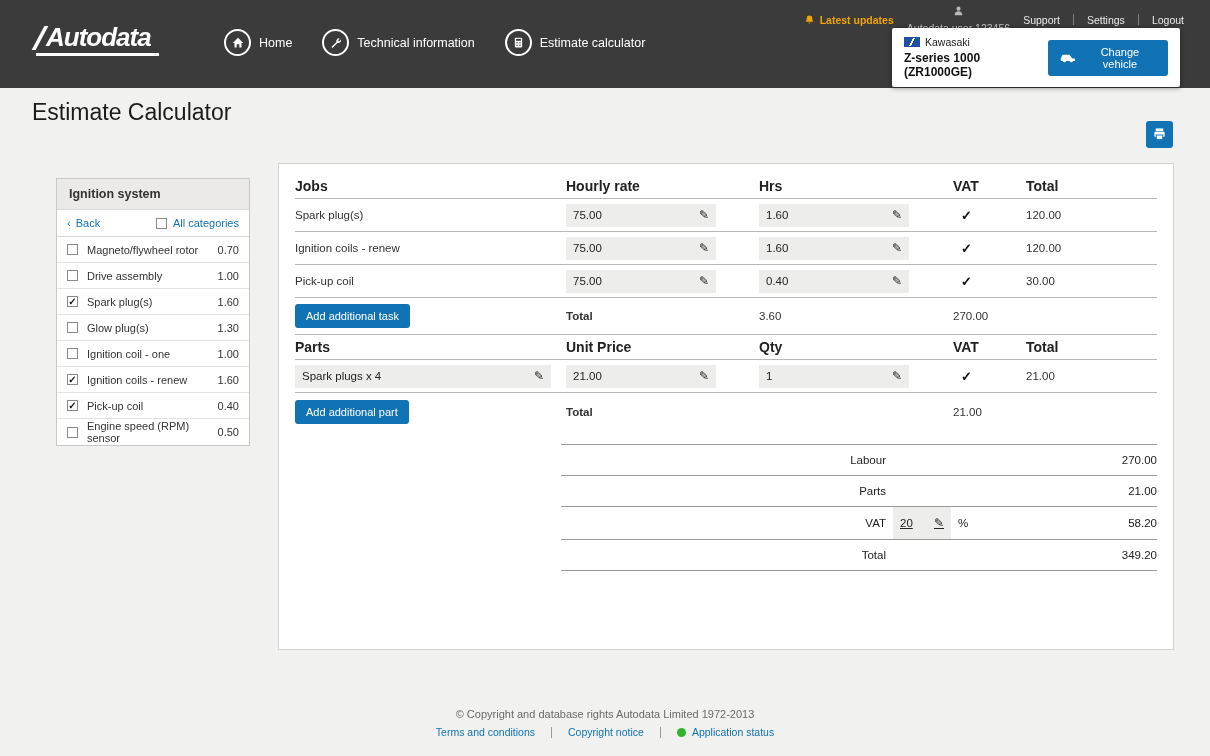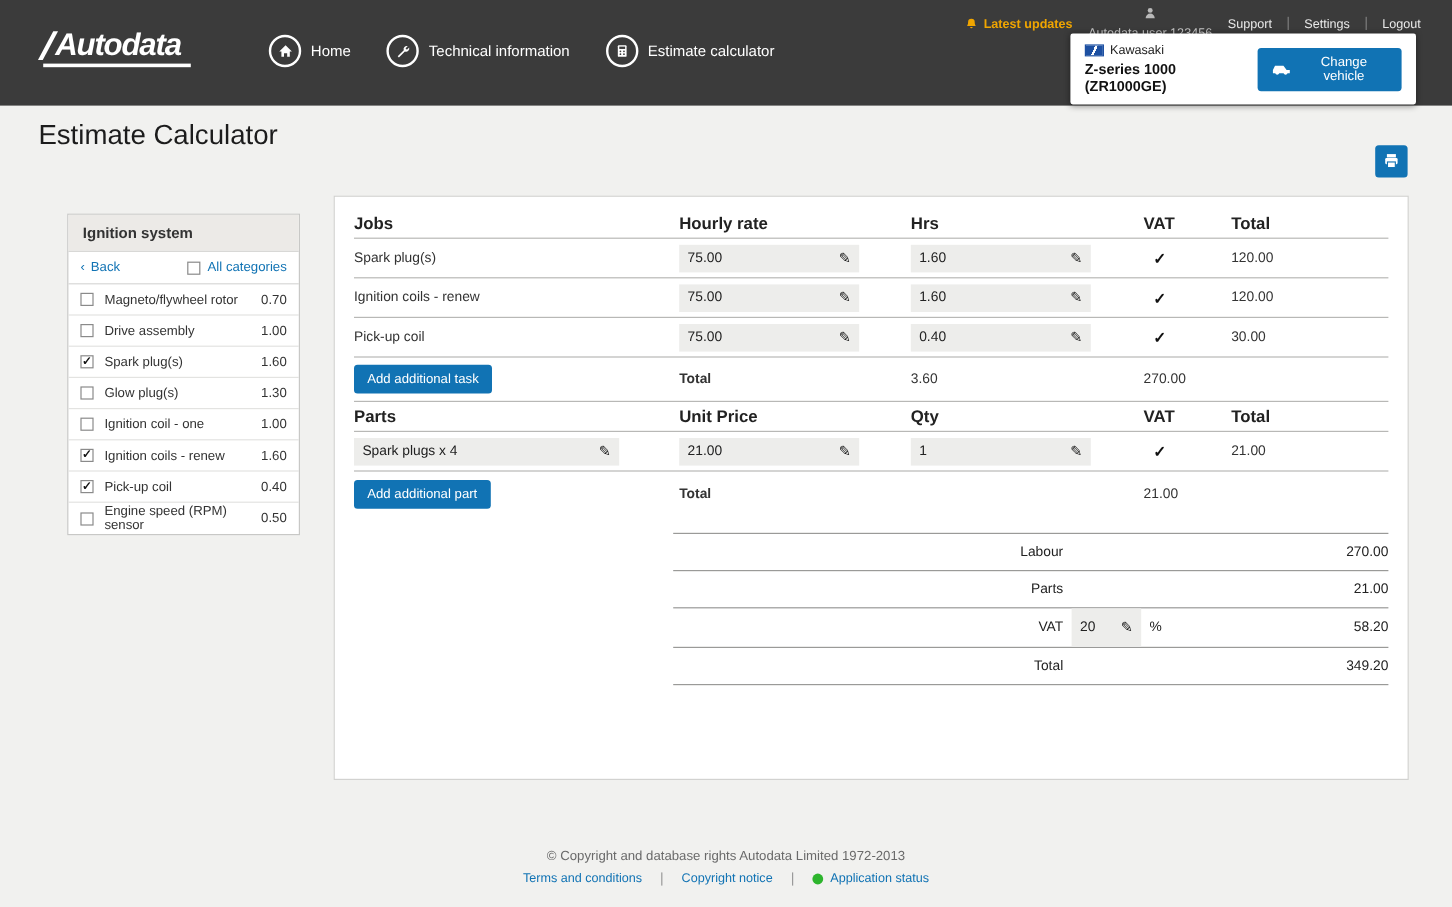--- a/index.html
+++ b/index.html
@@ -61,22 +61,22 @@
   .card { position:absolute; left:278px; top:163px; width:896px; height:487px; background:#fff;
     border:1px solid #d2d2d0; padding:10px 16px 0; }
   .t-row { display:grid; grid-template-columns:271px 193px 194px 73px 1fr; align-items:center;
     border-bottom:1px solid #b8b8b6; }
   .t-head { min-height:25px; font-weight:bold; font-size:14px; color:#222; }
   .t-body { min-height:33px; font-size:11.5px; }
   .t-total { min-height:37px; font-size:11.5px; }
   .t-total.noline { border-bottom:none; }
   .editbox { background:#ededeb; width:150px; height:23px; display:flex; align-items:center;
     justify-content:space-between; padding:0 7px; font-size:11.5px; color:#222; cursor:pointer; }
-  .editbox.wide { width:221px; }
-  .editbox.small { width:58px; height:32px; }
+  .editbox.wide { width:256px; }
+  .editbox.small { width:58px; height:32px;text-decoration:underline; }
   .pencil { font-size:12px; color:#111; }
   .check { font-size:13px; font-weight:bold; color:#111; padding-left:8px; cursor:pointer; }
   .bold { font-weight:bold; }
   .span45 { grid-column:4 / 6; }
 
   
   .summary { margin-left:266px; margin-top:14px; font-size:11.5px; color:#222; border-top:1px solid #9a9a98; }
   .sum-row { display:grid; grid-template-columns:325px 1fr auto; align-items:center; min-height:31px;
     border-bottom:1px solid #9a9a98; }
   .sum-label { text-align:right; font-weight:normal; }

